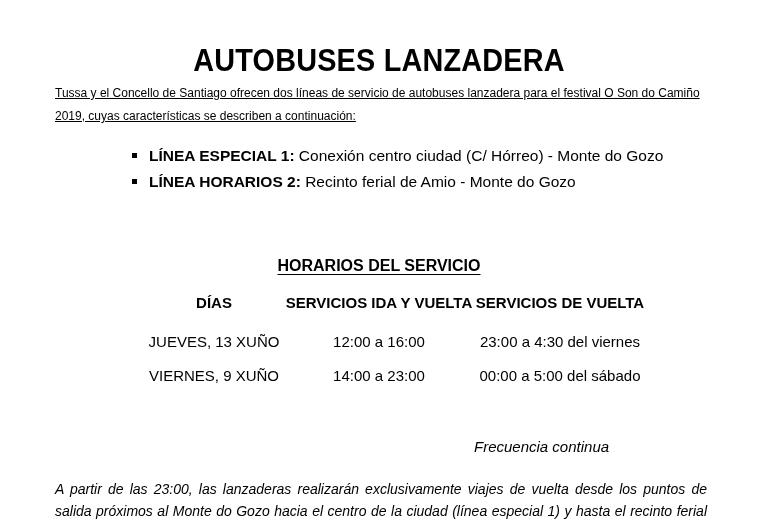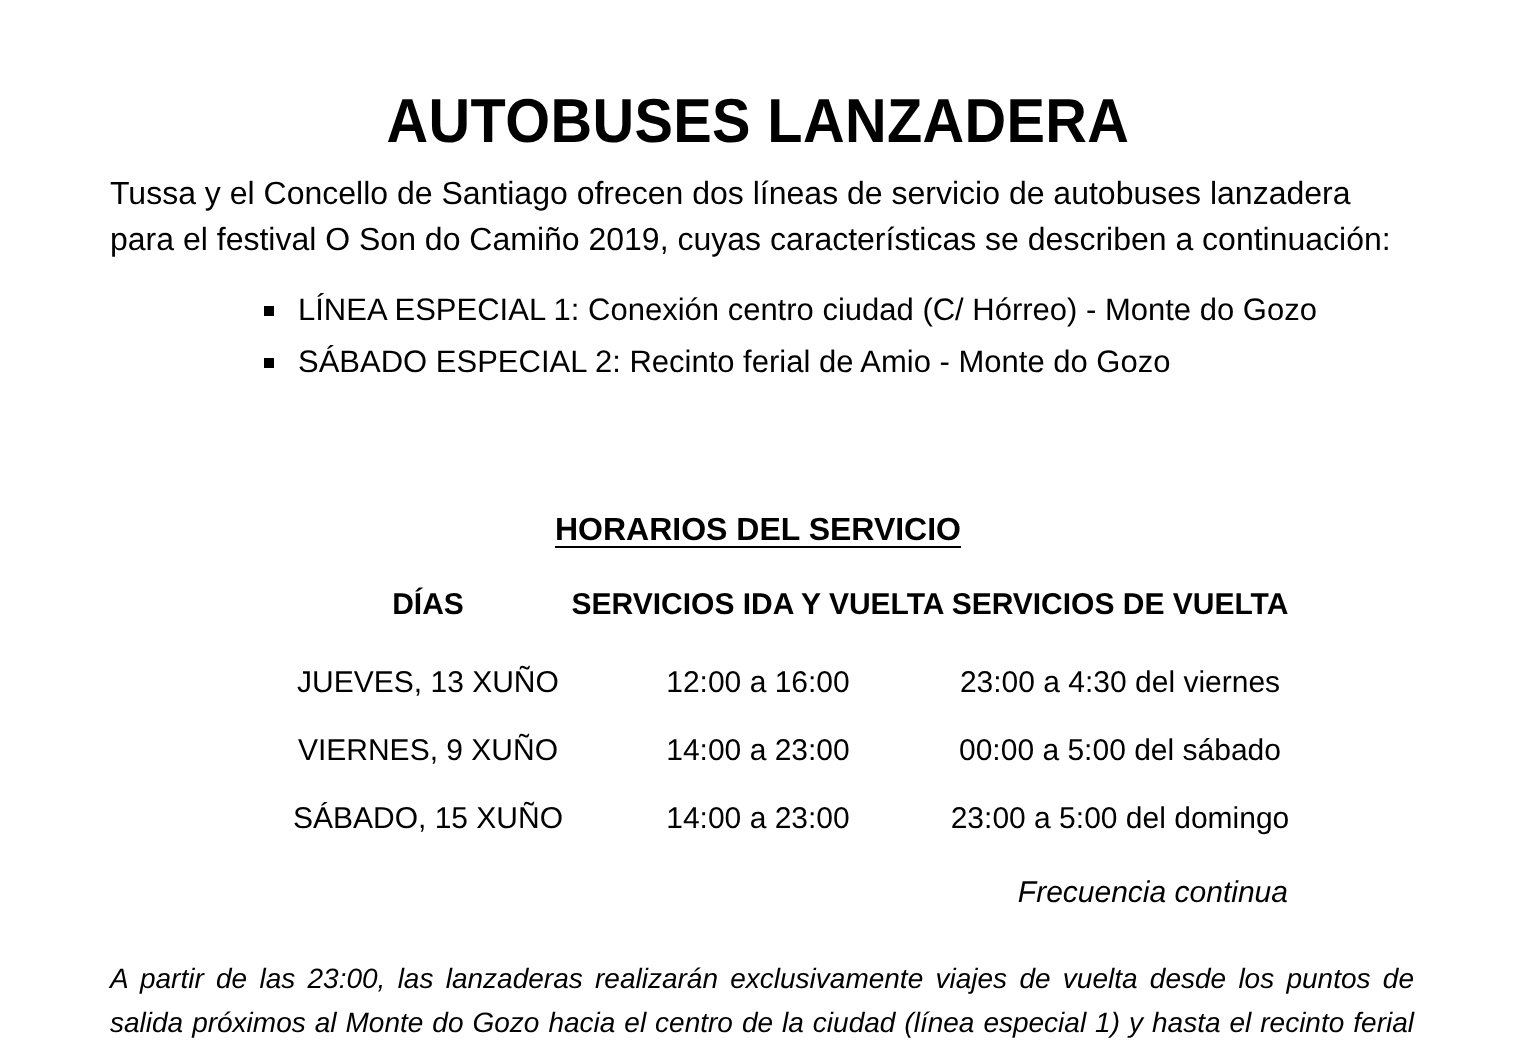--- a/index.html
+++ b/index.html
@@ -39,23 +39,24 @@
     transform-origin: center top;
     white-space: nowrap;
   }
 
   
   .intro {
     position: absolute;
     top: 70px;
     left: 55px;
     width: 652px;
-    font-size: 16px;
+    font-size: 12px;
     line-height: 23px;
     text-align: left;
+    text-decoration: underline;
   }
 
   
   .lines-list {
     position: absolute;
     top: 143px;
     left: 132px;
     width: 600px;
     margin: 0;
     padding: 0;
@@ -70,21 +71,21 @@
   }
   .lines-list li .bullet-sq {
     position: absolute;
     left: 0;
     top: 10px;
     width: 5px;
     height: 5px;
     background: #000;
   }
   .line-label {
-    font-weight: normal;
+    font-weight: bold;
   }
   .line-desc {
     font-weight: normal;
   }
 
   
   .schedule-heading {
     position: absolute;
     top: 244px;
     left: 0;
@@ -121,21 +122,21 @@
   .col-dias   { width: 138px; }
   .col-ida    { width: 192px; margin-left: 32px; }
   .col-vuelta { width: 170px; }
 
   
   .freq-note {
     position: absolute;
     top: 438px;
     left: 474px;
     width: 170px;
-    text-align: right;
+    text-align: left;
     font-size: 15px;
     font-style: italic;
   }
 
   
   .footnote {
     position: absolute;
     top: 464px;
     left: 55px;
     width: 652px;
@@ -154,21 +155,21 @@
 
   <p class="intro">Tussa y el Concello de Santiago ofrecen dos líneas de servicio de autobuses lanzadera para el festival O Son do Camiño 2019, cuyas características se describen a continuación:</p>
 
   <ul class="lines-list">
     <li>
       <span class="bullet-sq"></span>
       <span class="line-label">LÍNEA ESPECIAL 1:</span><span class="line-desc"> Conexión centro ciudad (C/ Hórreo) - Monte do Gozo</span>
     </li>
     <li>
       <span class="bullet-sq"></span>
-      <span class="line-label">SÁBADO ESPECIAL 2:</span><span class="line-desc"> Recinto ferial de Amio - Monte do Gozo</span>
+      <span class="line-label">LÍNEA HORARIOS 2:</span><span class="line-desc"> Recinto ferial de Amio - Monte do Gozo</span>
     </li>
   </ul>
 
   <h2 class="schedule-heading">HORARIOS DEL SERVICIO</h2>
 
   <table class="schedule-table">
     <thead>
       <tr>
         <th class="col-dias">DÍAS</th>
         <th class="col-ida">SERVICIOS IDA Y VUELTA</th>
@@ -179,25 +180,20 @@
       <tr>
         <td>JUEVES, 13 XUÑO</td>
         <td>12:00 a 16:00</td>
         <td>23:00 a 4:30 del viernes</td>
       </tr>
       <tr>
         <td>VIERNES, 9 XUÑO</td>
         <td>14:00 a 23:00</td>
         <td>00:00 a 5:00 del sábado</td>
       </tr>
-      <tr>
-        <td>SÁBADO, 15 XUÑO</td>
-        <td>14:00 a 23:00</td>
-        <td>23:00 a 5:00 del domingo</td>
-      </tr>
     </tbody>
   </table>
 
   <div class="freq-note">Frecuencia continua</div>
 
   <p class="footnote">A partir de las 23:00, las lanzaderas realizarán exclusivamente viajes de vuelta desde los puntos de salida próximos al Monte do Gozo hacia el centro de la ciudad (línea especial 1) y hasta el recinto ferial de Amio (línea especial 2).</p>
 
 </div>
 
 </body></html>

